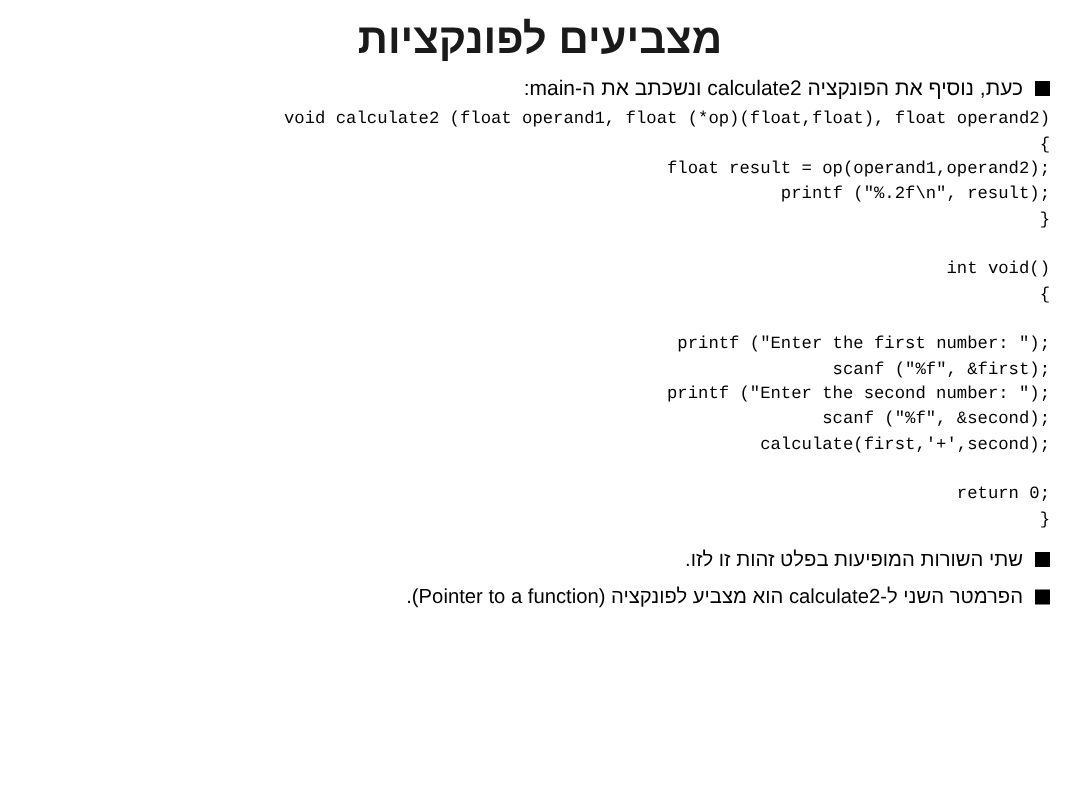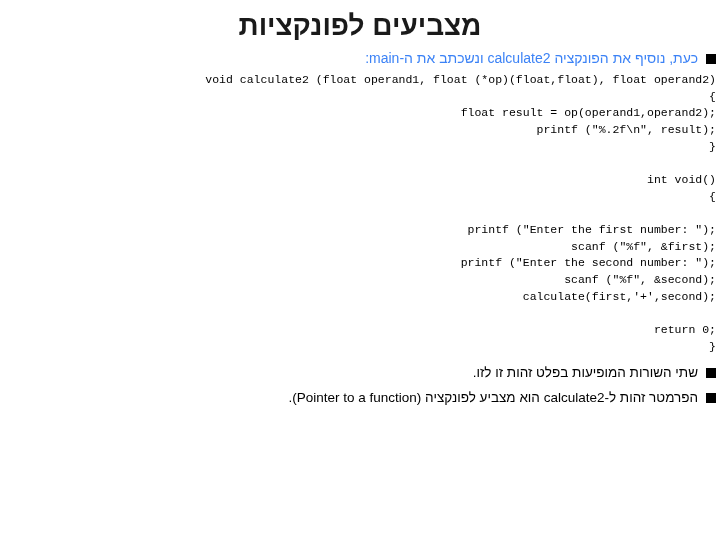--- a/index.html
+++ b/index.html
@@ -13,21 +13,21 @@
       height: 540px;
       background: #ffffff;
       font-family: Arial, 'Times New Roman', serif;
       overflow: hidden;
       direction: rtl;
     }
 
     .page-container {
       width: 720px;
       height: 540px;
-      padding: 10px 4px;
+      padding: 10px 20px;
       background: #ffffff;
     }
 
     .page-title {
       text-align: center;
       font-size: 28px;
       font-weight: bold;
       color: #1a1a1a;
       margin-bottom: 8px;
       font-family: Arial, sans-serif;
@@ -46,21 +46,21 @@
       width: 10px;
       height: 10px;
       background: #000000;
       margin-top: 4px;
       margin-left: 8px;
       flex-shrink: 0;
     }
 
     .bullet-text {
       font-size: 14px;
-      color: #3b82f6;
+      color: #000000;
       font-family: Arial, sans-serif;
       direction: rtl;
       text-align: right;
     }
 
     .code-block {
       direction: ltr;
       text-align: right;
       font-family: 'Courier New', Courier, monospace;
       font-size: 11.5px;
@@ -130,17 +130,17 @@
     <span>}</span>
   </div>
 
   <div class="bottom-bullets">
     <div class="bottom-bullet-item">
       <span class="bullet-square"></span>
       <span class="bottom-bullet-text">שתי השורות המופיעות בפלט זהות זו לזו.</span>
     </div>
     <div class="bottom-bullet-item">
       <span class="bullet-square"></span>
-      <span class="bottom-bullet-text">הפרמטר זהות ל-calculate2 הוא מצביע לפונקציה (Pointer to a function).</span>
+      <span class="bottom-bullet-text">הפרמטר השני ל-calculate2 הוא מצביע לפונקציה (Pointer to a function).</span>
     </div>
   </div>
 
 </div>
 
 </body></html>

